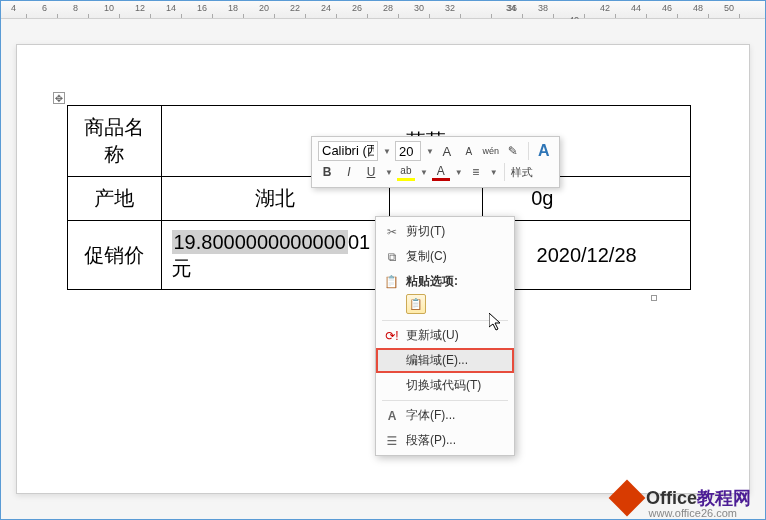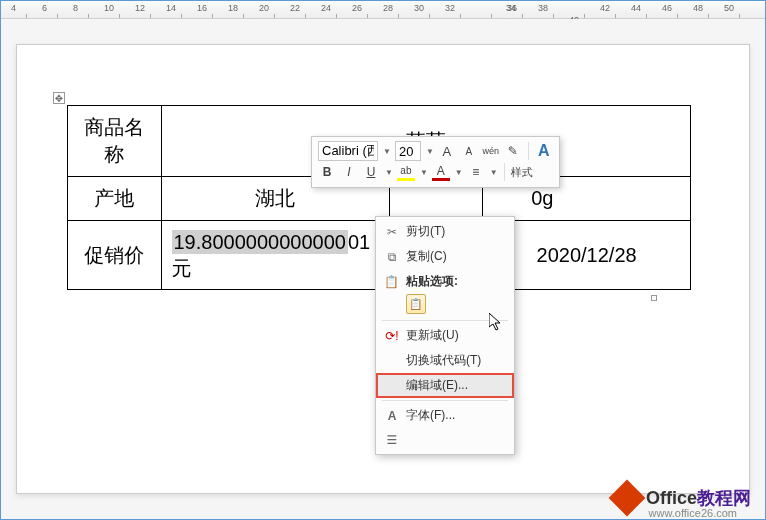--- a/index.html
+++ b/index.html
@@ -341,35 +341,36 @@
     <span class="menu-label" style="font-weight:bold">粘贴选项:</span>
   </div>
   <div class="paste-options">
     <span class="paste-icon">📋</span>
   </div>
   <div class="menu-sep"></div>
   <div class="menu-item">
     <span class="menu-icon" style="color:#c00">⟳!</span>
     <span class="menu-label">更新域(U)</span>
   </div>
-  <div class="menu-item">
-    <span class="menu-icon"></span>
-    <span class="menu-label">切换域代码(T)</span>
-  </div>
   <div class="menu-item menu-highlight">
     <span class="menu-icon"></span>
     <span class="menu-label">编辑域(E)...</span>
   </div>
+  <div class="menu-item">
+    <span class="menu-icon"></span>
+    <span class="menu-label">切换域代码(T)</span>
+  </div>
   <div class="menu-sep"></div>
   <div class="menu-item">
     <span class="menu-icon" style="font-weight:bold">A</span>
     <span class="menu-label">字体(F)...</span>
   </div>
   <div class="menu-item">
     <span class="menu-icon">☰</span>
+    <span class="menu-label">段落(P)...</span>
   </div>
 </div>
 
 <span class="cursor-arrow">
   <svg width="16" height="18" viewBox="0 0 16 18">
       <path d="M0 0 L0 14 L4 11 L7 17 L9 16 L6 10 L11 10 Z" fill="#fff" stroke="#000" stroke-width="1"></path>
     </svg>
 </span>
 
 <div class="watermark">

